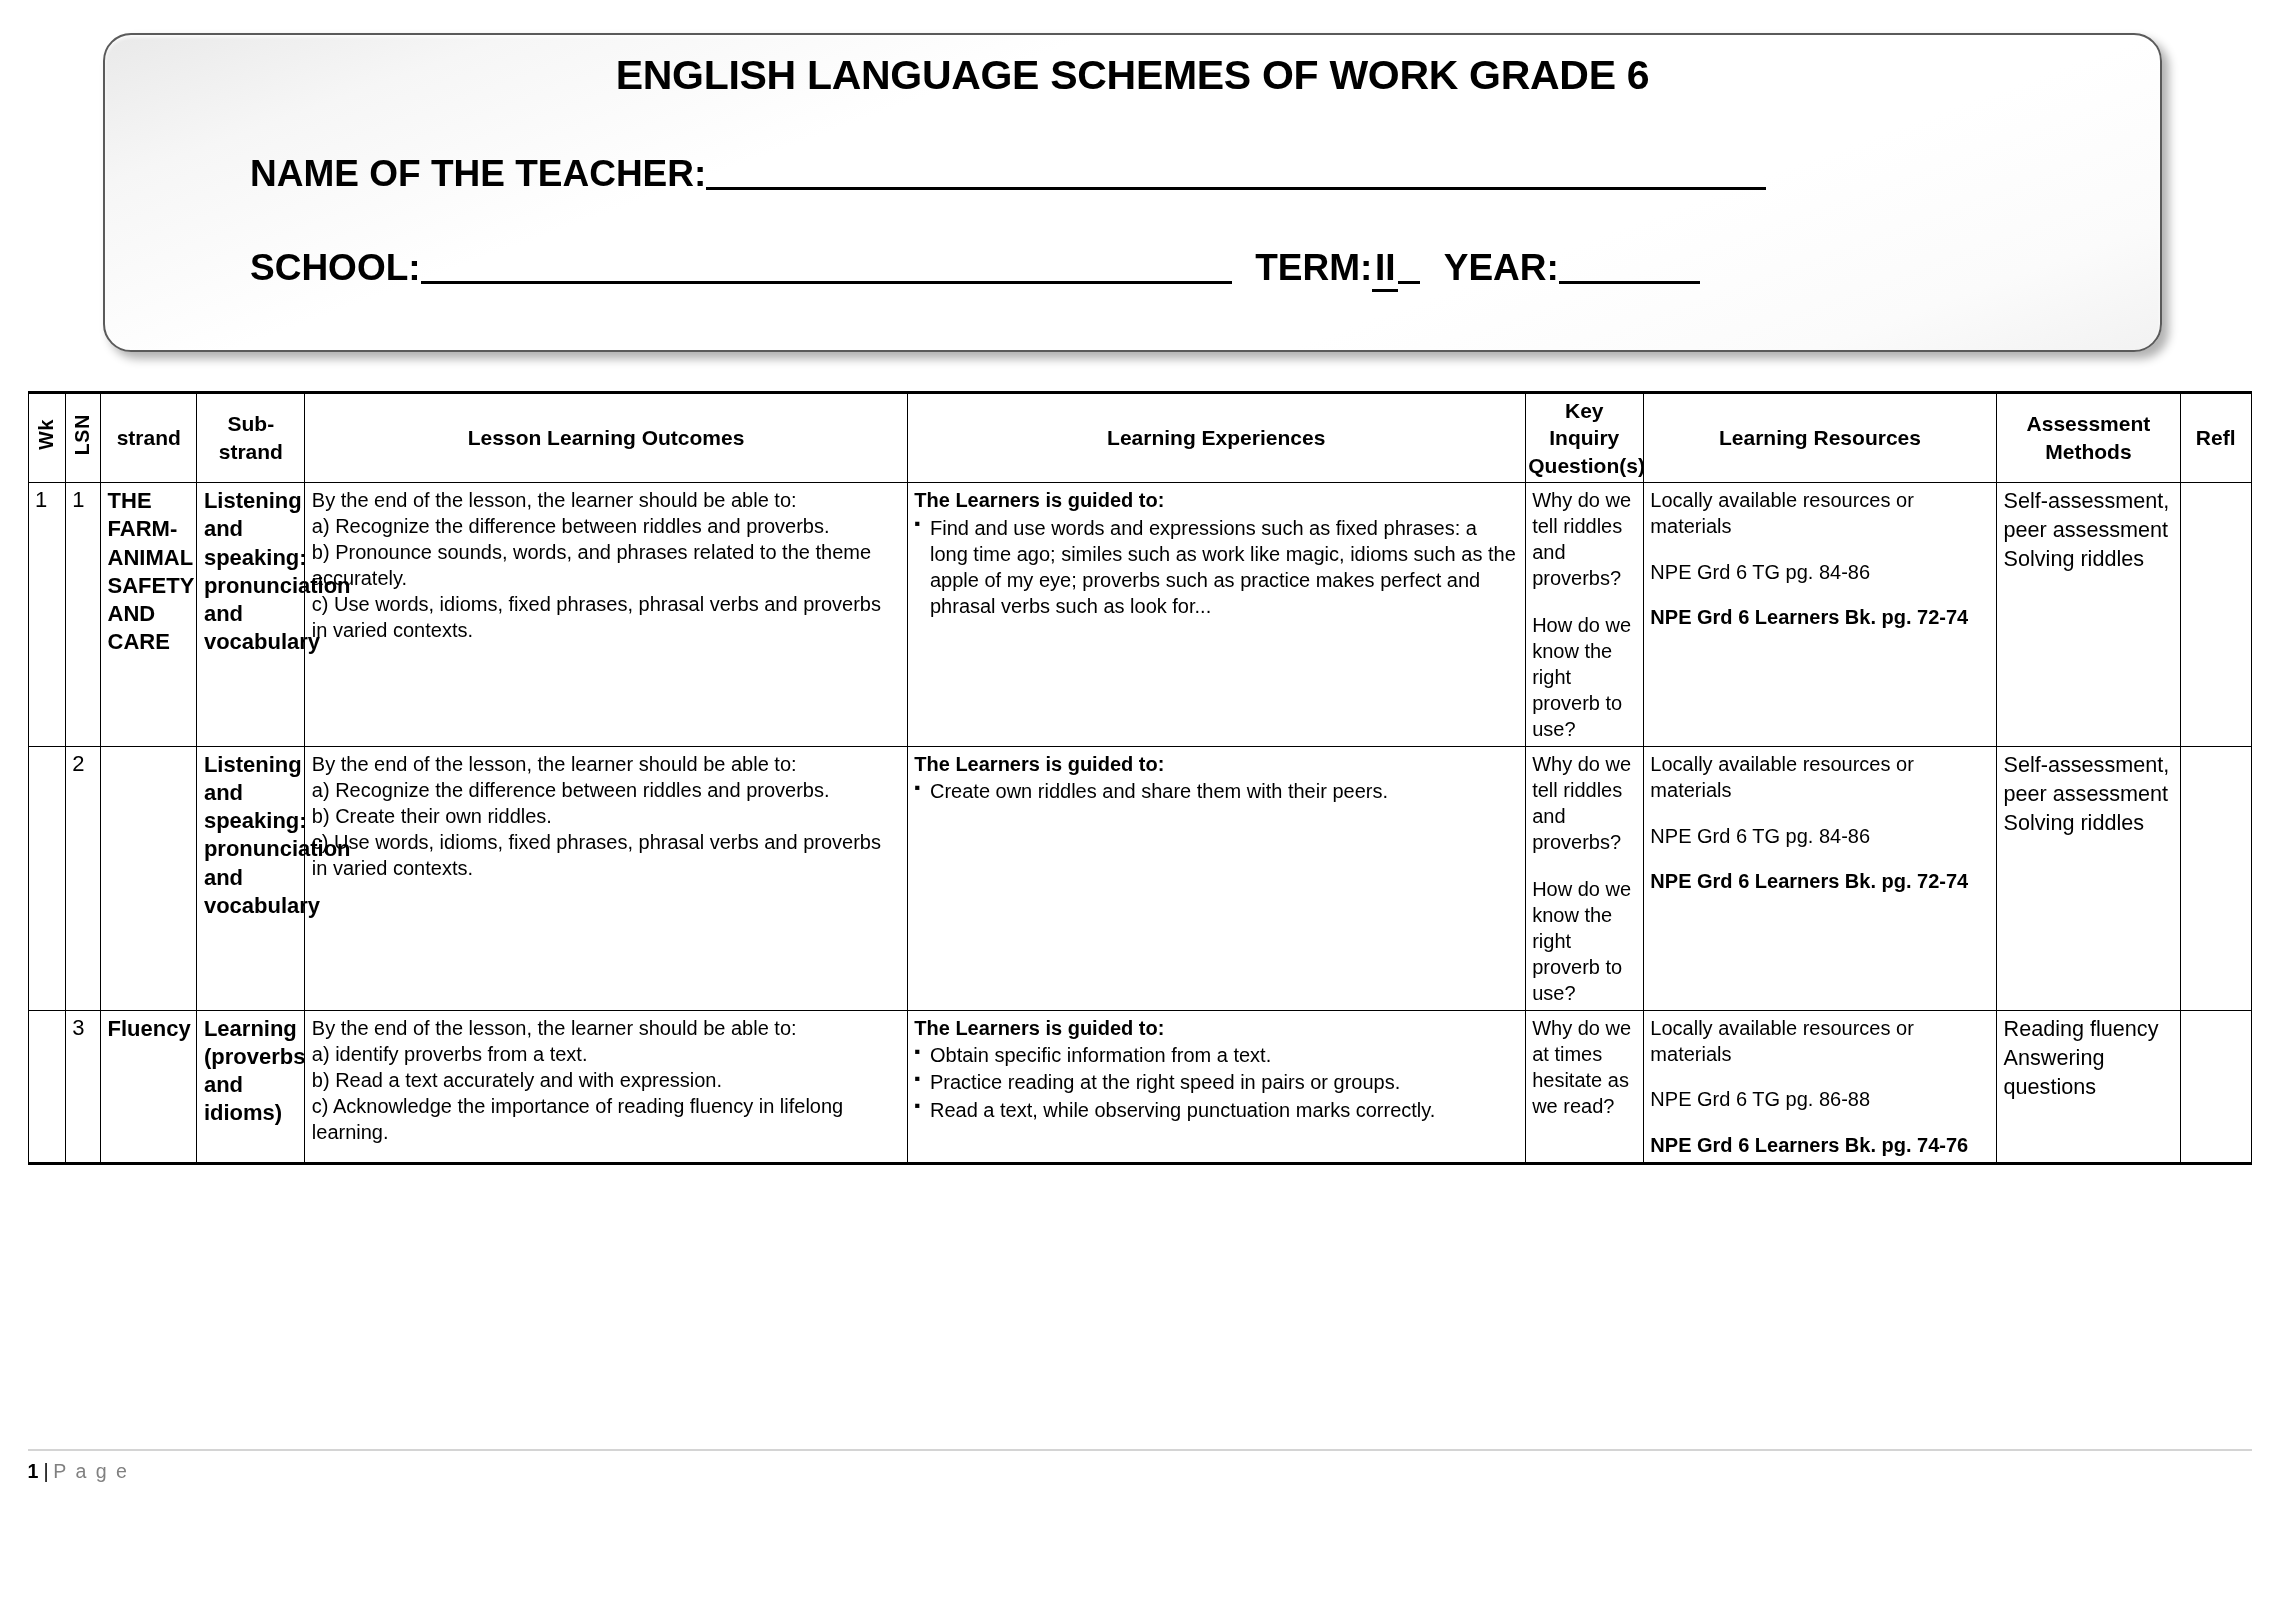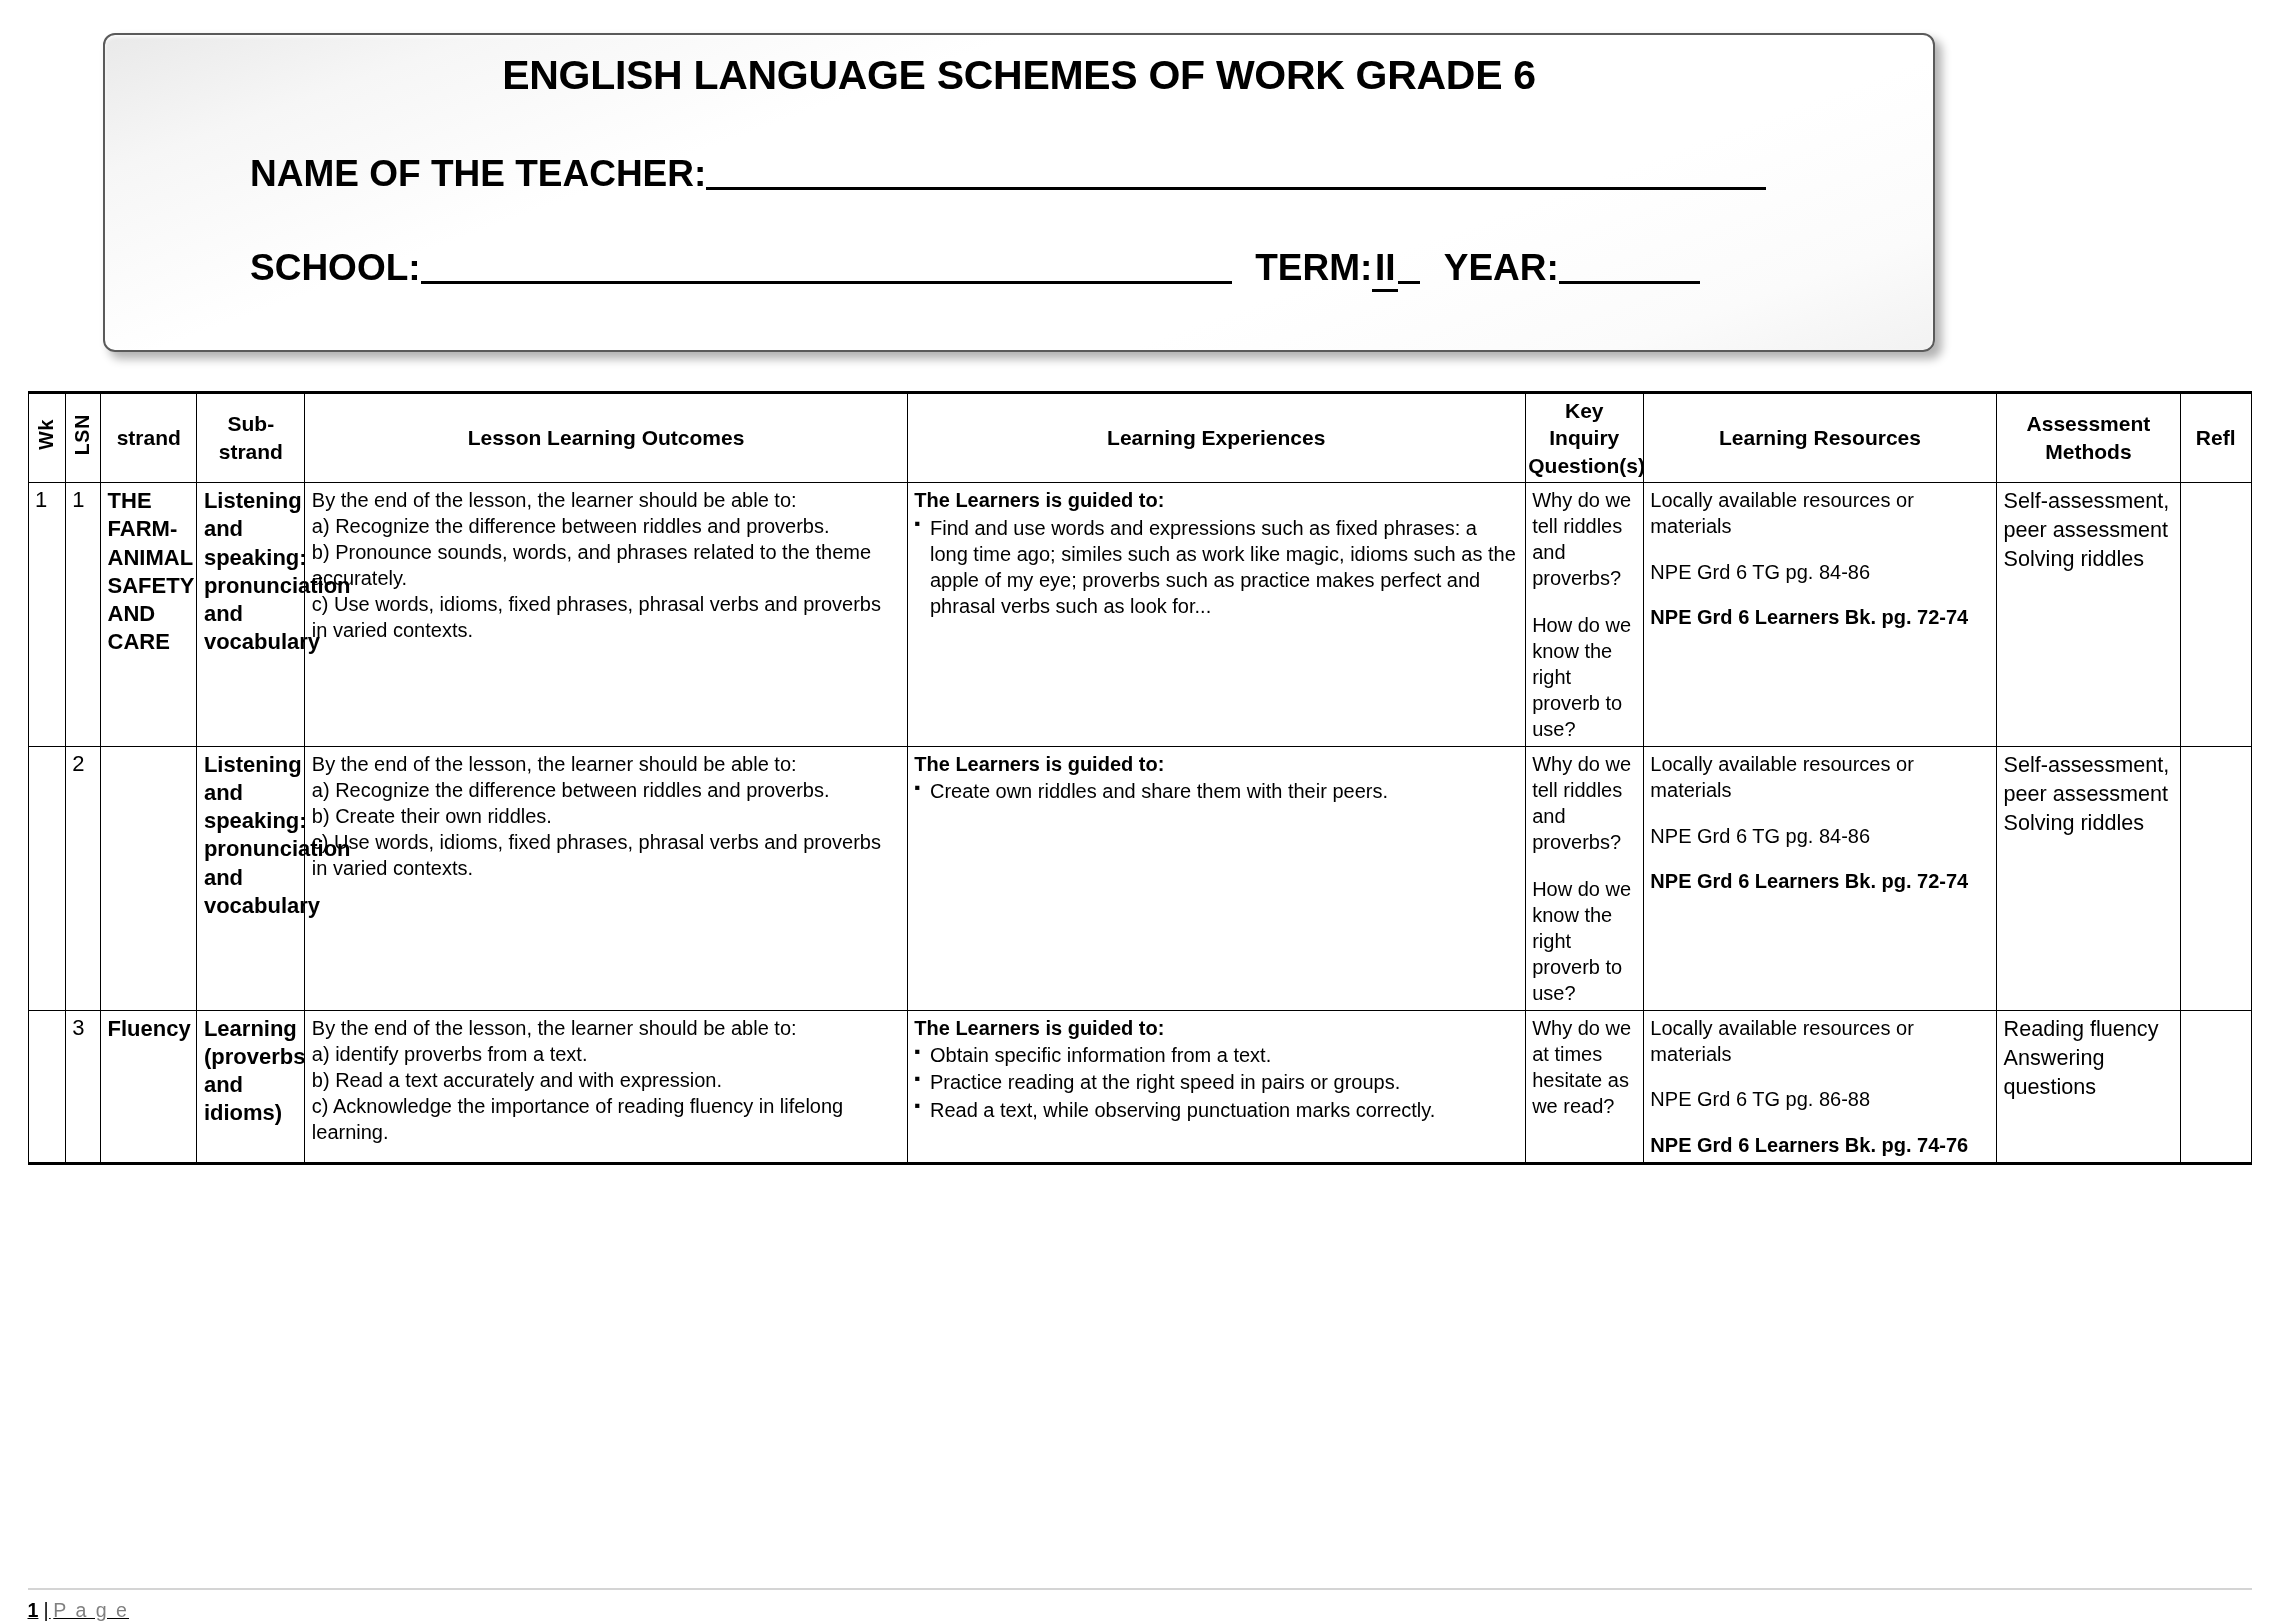--- a/index.html
+++ b/index.html
@@ -15,25 +15,25 @@
     color: #000000;
     position: relative;
     overflow: hidden;
   }
 
   
   .header-box {
     position: absolute;
     left: 103px;
     top: 33px;
-    width: 1832px;
+    width: 2059px;
     height: 319px;
     box-sizing: border-box;
     border: 2px solid #5a5a5a;
-    border-radius: 12px;
+    border-radius: 28px;
     background:
       linear-gradient(160deg, #e9e9e9 0%, #f6f6f6 14%, #ffffff 34%, #ffffff 70%, #fbfbfb 88%, #f2f2f2 100%);
     box-shadow: 6.5px 6.5px 9.2px rgba(0,0,0,0.30), inset 0 2px 3.9px rgba(255,255,255,0.9);
   }
   .doc-title {
     position: absolute;
     left: 0;
     right: 0;
     top: 17px;
     text-align: center;
@@ -168,23 +168,22 @@
   .res-cell .blk:last-child { margin-bottom: 0; font-weight: bold; }
   .kiq-cell { font-size: 20px; line-height: 1.30; }
   .kiq-cell .q { margin-bottom: 21px; }
   .kiq-cell .q:last-child { margin-bottom: 0; }
   .assess-cell { font-size: 21.6px; line-height: 1.34; }
 
   
   .footer {
     position: absolute;
     left: 27.5px;
-    top: 1588px;
+    top: 1449px;
     width: 2224px;
-    text-decoration: underline;
   }
   .footer-rule {
     height: 0;
     border-top: 2px solid #d4d4d4;
     width: 100%;
   }
   .footer-text {
     margin-top: 9.2px;
     font-size: 19.6px;
     color: #808080;

